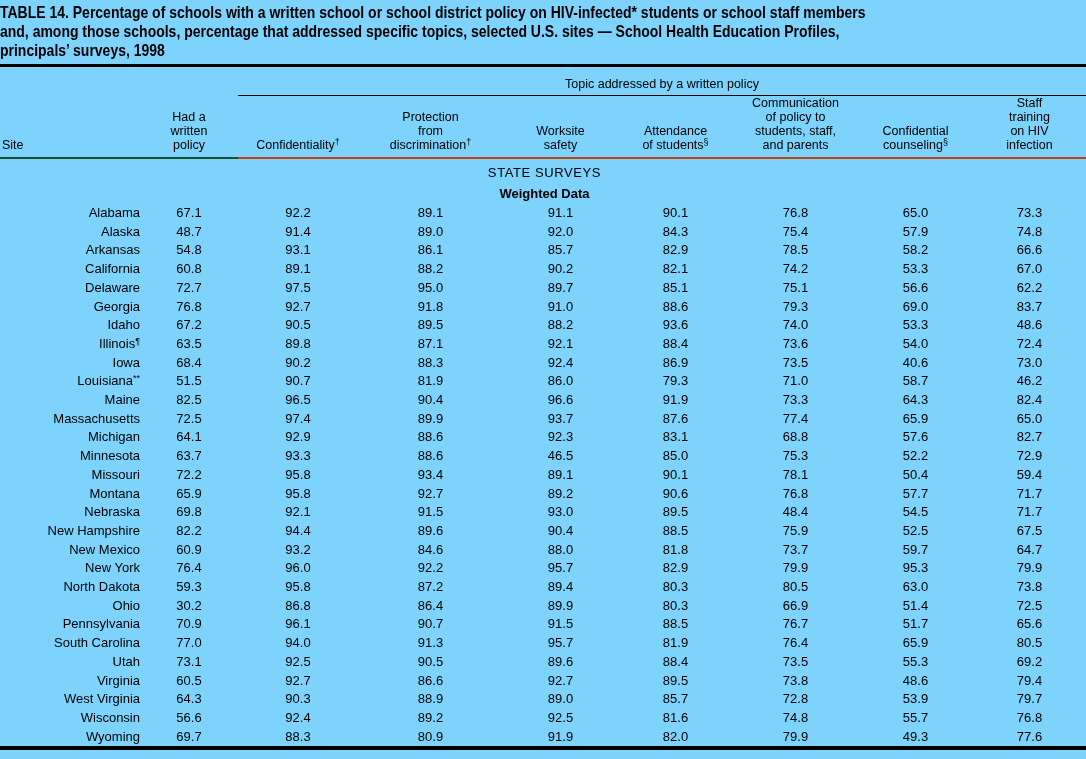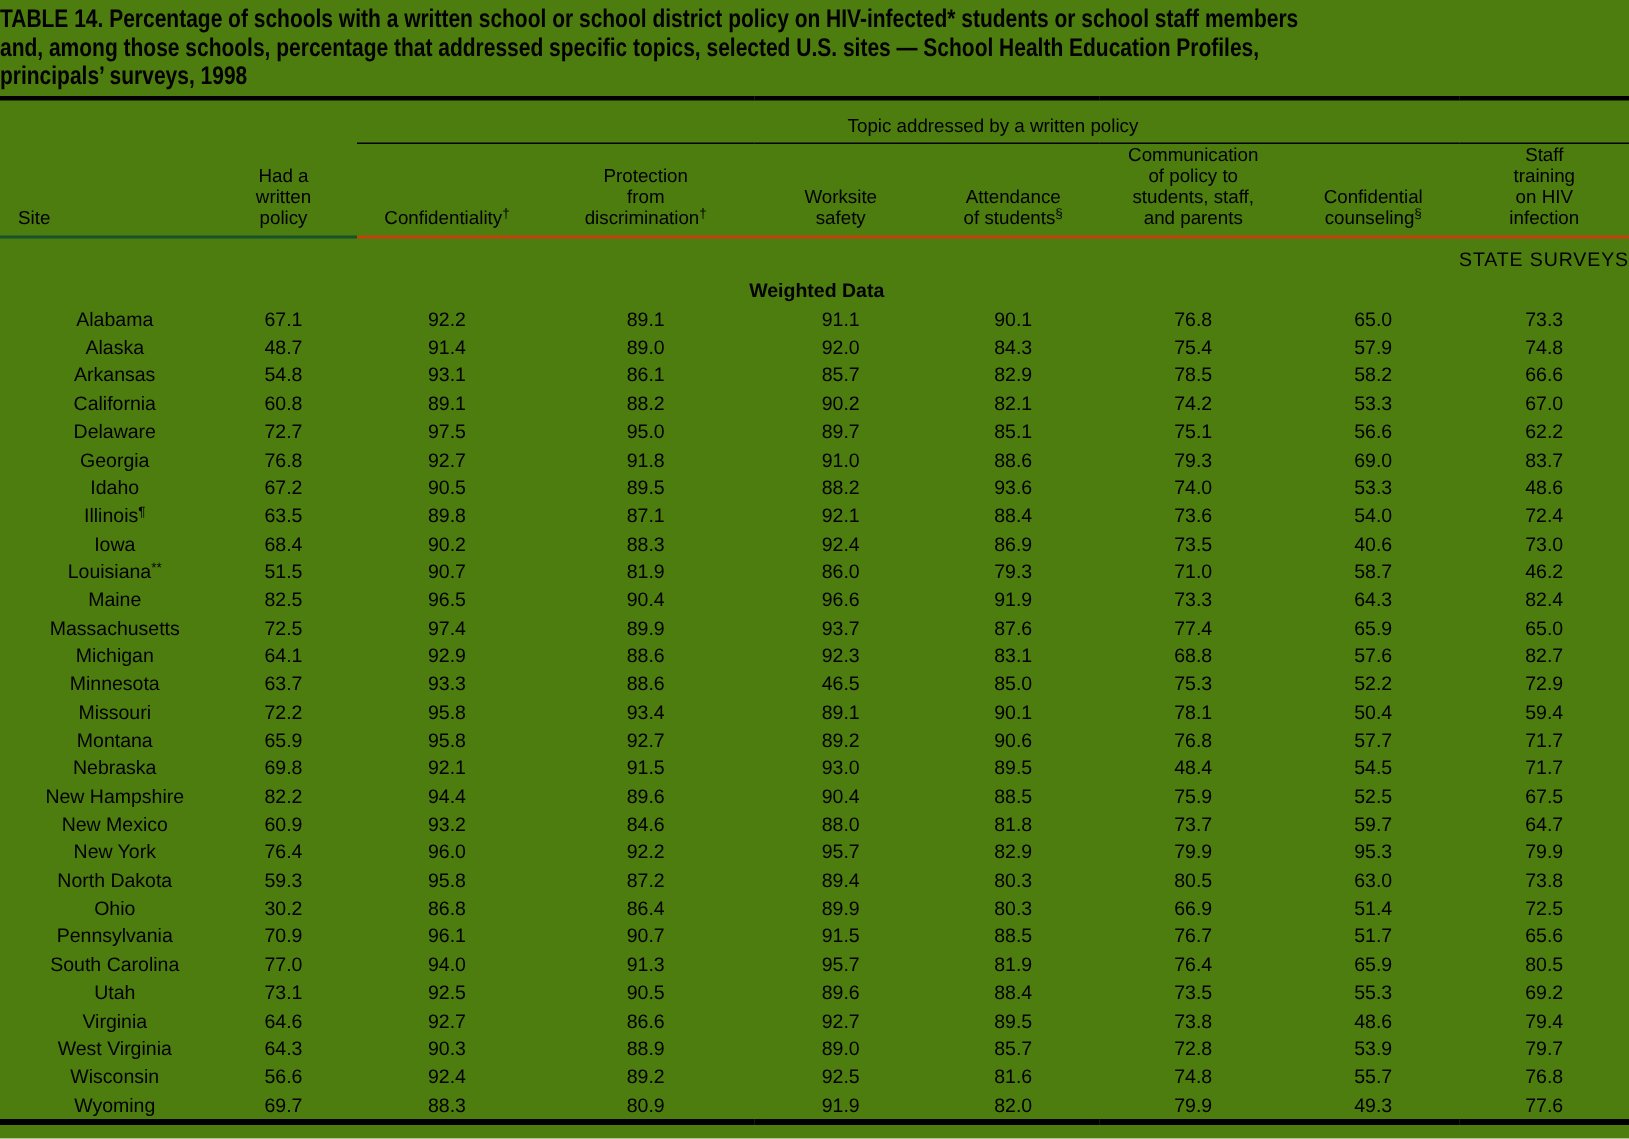--- a/index.html
+++ b/index.html
@@ -1,21 +1,21 @@
 <!DOCTYPE html>
 <html><head>
 <meta charset="utf-8">
 <style>
   * { margin:0; padding:0; box-sizing:border-box; }
   html,body { background:#ffffff; }
   body {
     width:1086px; height:759px; overflow:hidden;
     color:#000; font-family:"Liberation Sans", sans-serif;
   }
-  .page { width:1086px; height:759px; position:relative; background:#4d7c0f; }
+  .page { width:1086px; height:759px; position:relative; background:#7dd3fc; }
 
   .title {
     font-weight:bold;
     font-size:17px;
     line-height:19px;
     padding-top:3px;
     white-space:pre-line;
     width:1320px;
     transform:scaleX(0.8227);
     transform-origin:0 0;
@@ -38,37 +38,37 @@
     vertical-align:bottom;
     padding:0 2px 5px 2px;
   }
   th.group-th {
     border-bottom:1px solid #000;
     padding-top:10px;
     padding-bottom:4px;
   }
   thead tr.cols th { border-bottom:2px solid #c2410c; }
   th.site-th, th.hwp-th { border-bottom:2px solid #14532d; }
-  th.site-th { text-align:left; padding-left:12px; }
+  th.site-th { text-align:left; padding-left:2px; }
   .hlabel { white-space:pre-line; }
 
   sup { font-size:9px; vertical-align:4px; line-height:0; }
 
   tbody td {
     font-size:13px;
     line-height:18.7px;
     height:18.7px;
     text-align:center;
     padding:0;
     white-space:nowrap;
     overflow:hidden;
   }
-  td.site-cell { text-align:center; padding-left:13px; }
+  td.site-cell { text-align:right; padding-left:13px; }
   tr.section-row td {
-    text-align:right; padding-left:3px;
+    text-align:center; padding-left:3px;
     height:25px; vertical-align:bottom;
     letter-spacing:0.6px;
   }
   tr.subsection-row td {
     text-align:center; padding-left:3px;
     height:21px; vertical-align:bottom;
     font-weight:bold;
   }
 </style>
 </head>
@@ -403,21 +403,21 @@
           <td>92.5</td>
           <td>90.5</td>
           <td>89.6</td>
           <td>88.4</td>
           <td>73.5</td>
           <td>55.3</td>
           <td>69.2</td>
         </tr>
         <tr>
           <td class="site-cell">Virginia</td>
-          <td>64.6</td>
+          <td>60.5</td>
           <td>92.7</td>
           <td>86.6</td>
           <td>92.7</td>
           <td>89.5</td>
           <td>73.8</td>
           <td>48.6</td>
           <td>79.4</td>
         </tr>
         <tr>
           <td class="site-cell">West Virginia</td>

